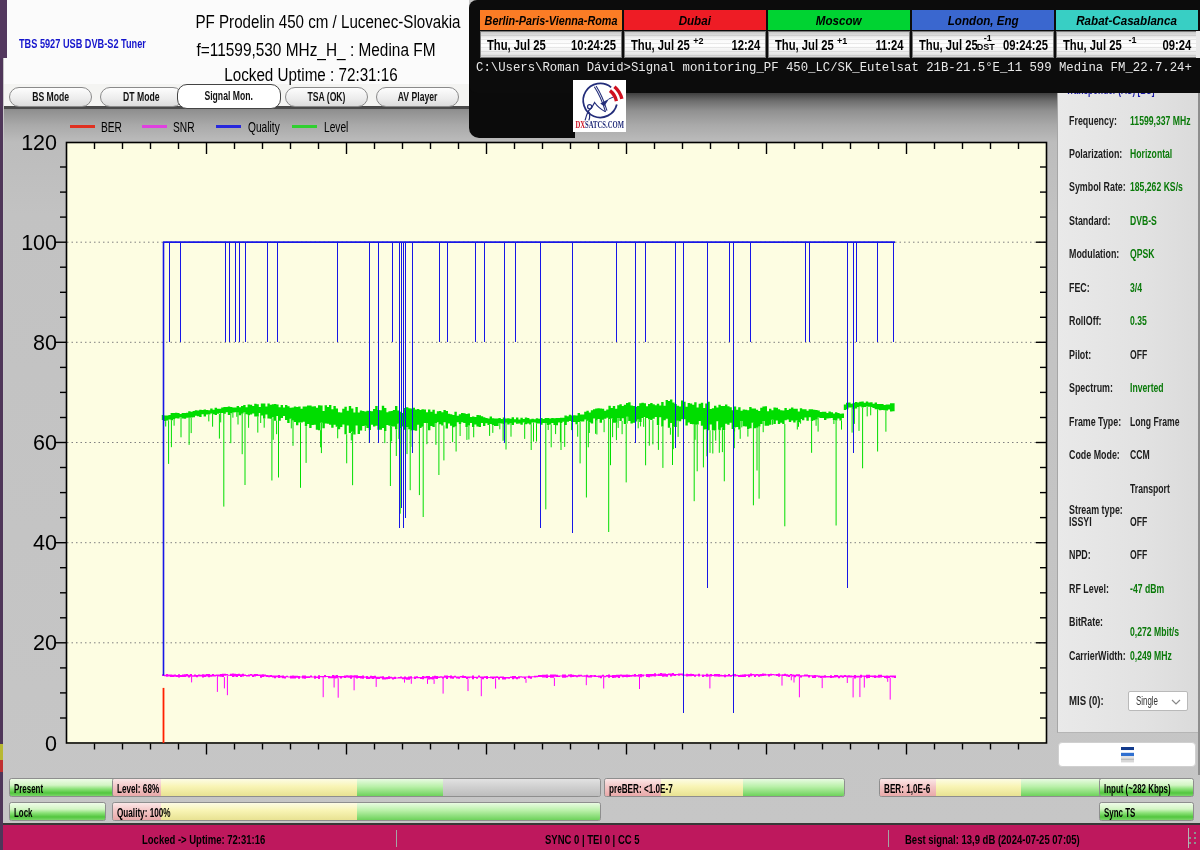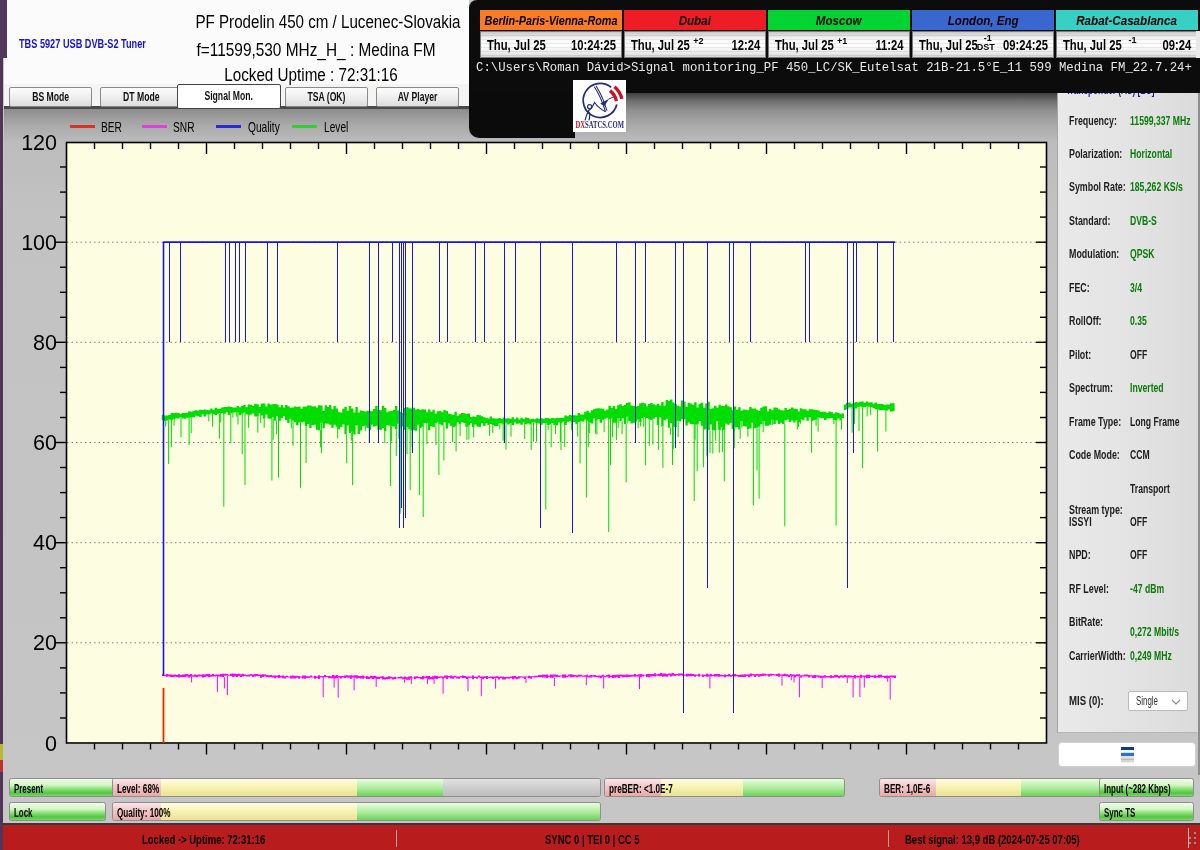--- a/index.html
+++ b/index.html
@@ -17,21 +17,21 @@
 
 #rpanel{position:absolute;left:1053px;top:-8px;width:144.5px;height:648px;background:linear-gradient(90deg,#e9e9e9,#e2e2e2 60%,#dadada);border-left:1px solid #a6a6a6;border-bottom:1px solid #b5b5b5}
 .rl{position:absolute;left:11px;font-size:12px;font-weight:700;color:#1c1c1c}
 .rv{position:absolute;left:72px;font-size:12px;font-weight:700}
 .gv{color:#0a7a0a}.bv{color:#1c1c1c}
 
 #header{left:4px;top:0;width:465px;height:84px;background:#fbfbfb}
 #titlebar{position:absolute;left:0;top:0;width:100%;height:25px;background:#f1f1ef}
 
 #tabstrip{left:4px;top:84px;width:465px;height:25px;background:#f4f4f2;border-bottom:3px solid #4a4a4a}
-.tab{position:absolute;top:3px;height:20px;background:linear-gradient(#fdfdfd,#ececec 60%,#dcdcdc);border:1px solid #8a8a8a;border-radius:2px;text-align:center;font-size:12px;font-weight:700;color:#111;line-height:19px}
+.tab{position:absolute;top:3px;height:20px;background:linear-gradient(#fdfdfd,#ececec 60%,#dcdcdc);border:1px solid #8a8a8a;border-radius:10px;text-align:center;font-size:12px;font-weight:700;color:#111;line-height:19px}
 
 #console{left:469px;top:0;width:731px;height:93px;background:#0c0c0c;border-radius:8px 0 0 8px;z-index:20}
 #consoletext{position:absolute;left:7px;top:61px;font-family:"Liberation Mono",monospace;font-size:12.3px;color:#e8e8e8;white-space:nowrap}
 
 .city{position:absolute;top:10px;height:20px;z-index:30;display:flex;align-items:center;justify-content:center;font-size:13.5px;font-weight:700;font-style:italic;color:#000}
 .date{position:absolute;top:30.5px;height:27px;z-index:30;background:
  repeating-linear-gradient(#0000 0 3px,#00000014 3px 4px),
  linear-gradient(#c9c9c9,#f8f8f8 28%,#ffffff 55%,#e9e9e9 85%,#d6d6d6);
  border:1px solid #7b7b7b;color:#000;font-weight:700;font-size:15px}
 .dd{position:absolute;left:6px;top:4px}.dt{position:absolute;right:5px;top:4px}
@@ -41,21 +41,21 @@
 
 .gbar{position:absolute;height:19.5px;border:1px solid #8e8e8e;border-radius:2.5px;background:linear-gradient(#effce8 0%,#d3f5c4 36%,#8ce279 58%,#52c63e 82%,#7bd669);z-index:5}
 .mbar{position:absolute;height:19.5px;border:1px solid #8e8e8e;border-radius:2.5px;overflow:hidden;z-index:5}
 .seg{position:absolute;top:0;height:100%}
 .segp{background:linear-gradient(#fbe7e7,#f3c6c6 45%,#e9a9a9)}
 .segy{background:linear-gradient(#fdfce4,#f8f4b4 45%,#e8e292)}
 .segg{background:linear-gradient(#e9fbe2,#b9f0a8 45%,#6ed25c)}
 .segx{background:linear-gradient(#e2e2e2,#d0d0d0 45%,#bdbdbd)}
 .btxt{position:absolute;left:4px;top:3.5px;font-size:12px;font-weight:700;color:#000;z-index:6}
 
-#statusbar{left:0;top:823px;width:1200px;height:27px;background:#b91c1c;border-top:2.5px solid #383838;z-index:6}
+#statusbar{left:0;top:823px;width:1200px;height:27px;background:#be185d;border-top:2.5px solid #383838;z-index:6}
 .st{position:absolute;top:8px;font-size:12.5px;font-weight:700;color:#000}
 .stsep{position:absolute;top:5px;width:1px;height:17px;background:#a5a5a5}
 </style></head>
 <body>
 <div class="abs" id="chartpanel">
   <div id="plotbg"></div>
   <div id="rpanel">
     <div class="rl" style="top:-2px;font-size:12.5px;color:#1a1aa8;text-decoration:underline;left:8px"><span class="cond" style="font-weight:700">Transponder (AS) [BS]</span></div>
     <div class="rl" style="top:28.5px"><span class="cond" style="transform:scaleX(0.74)">Frequency:</span></div>
 <div class="rv gv" style="top:28.5px"><span class="cond" style="transform:scaleX(0.72)">11599,337 MHz</span></div>

